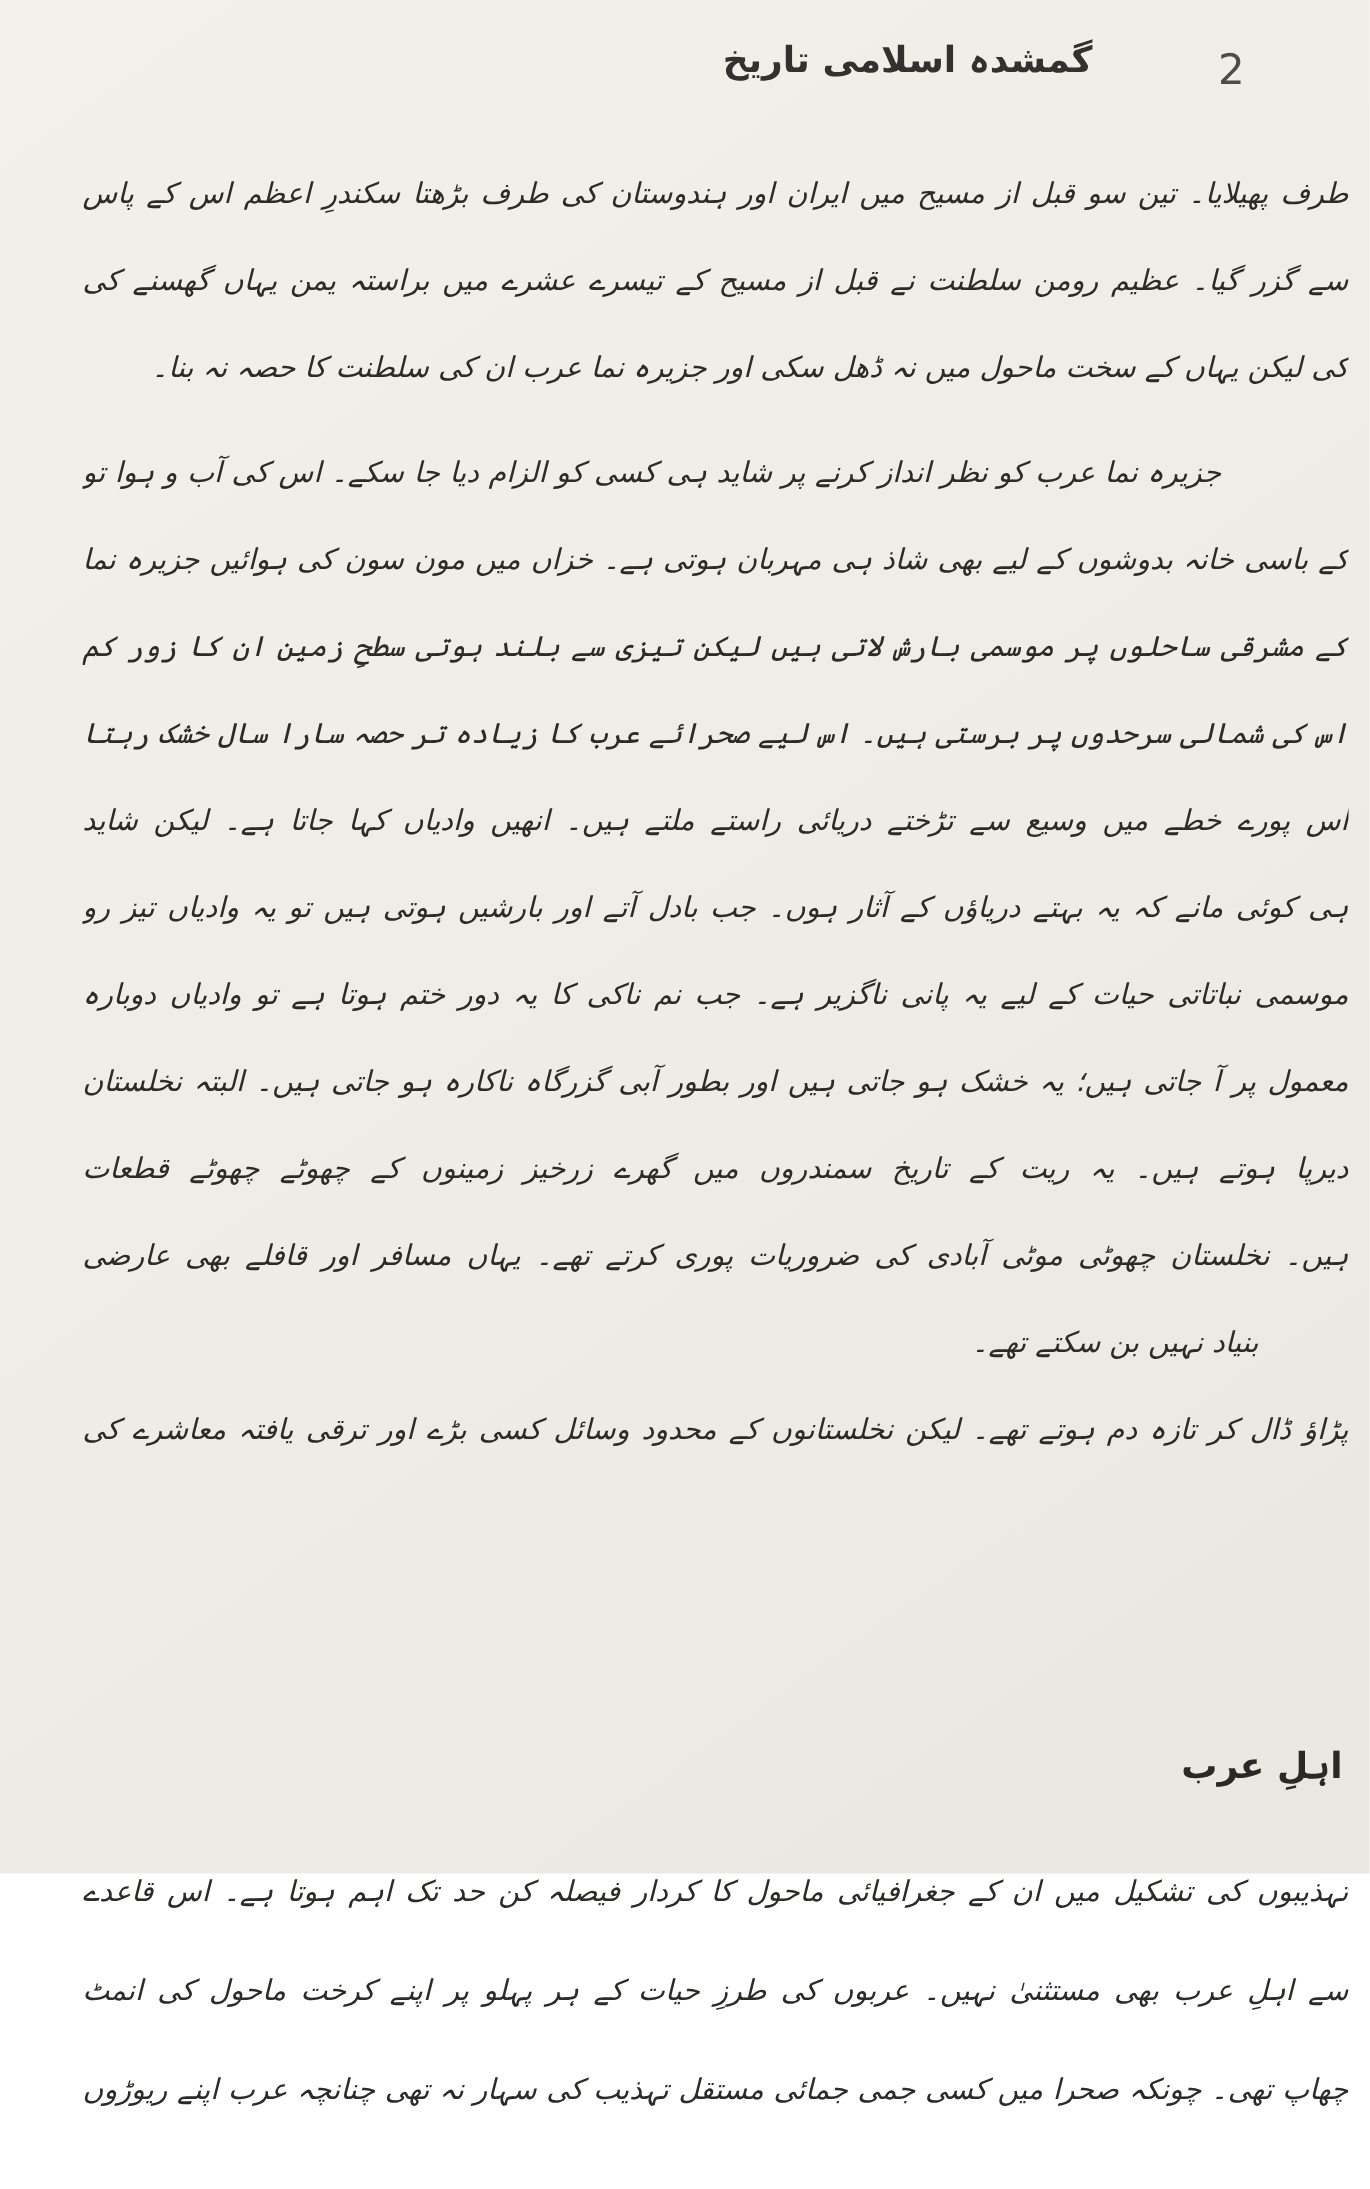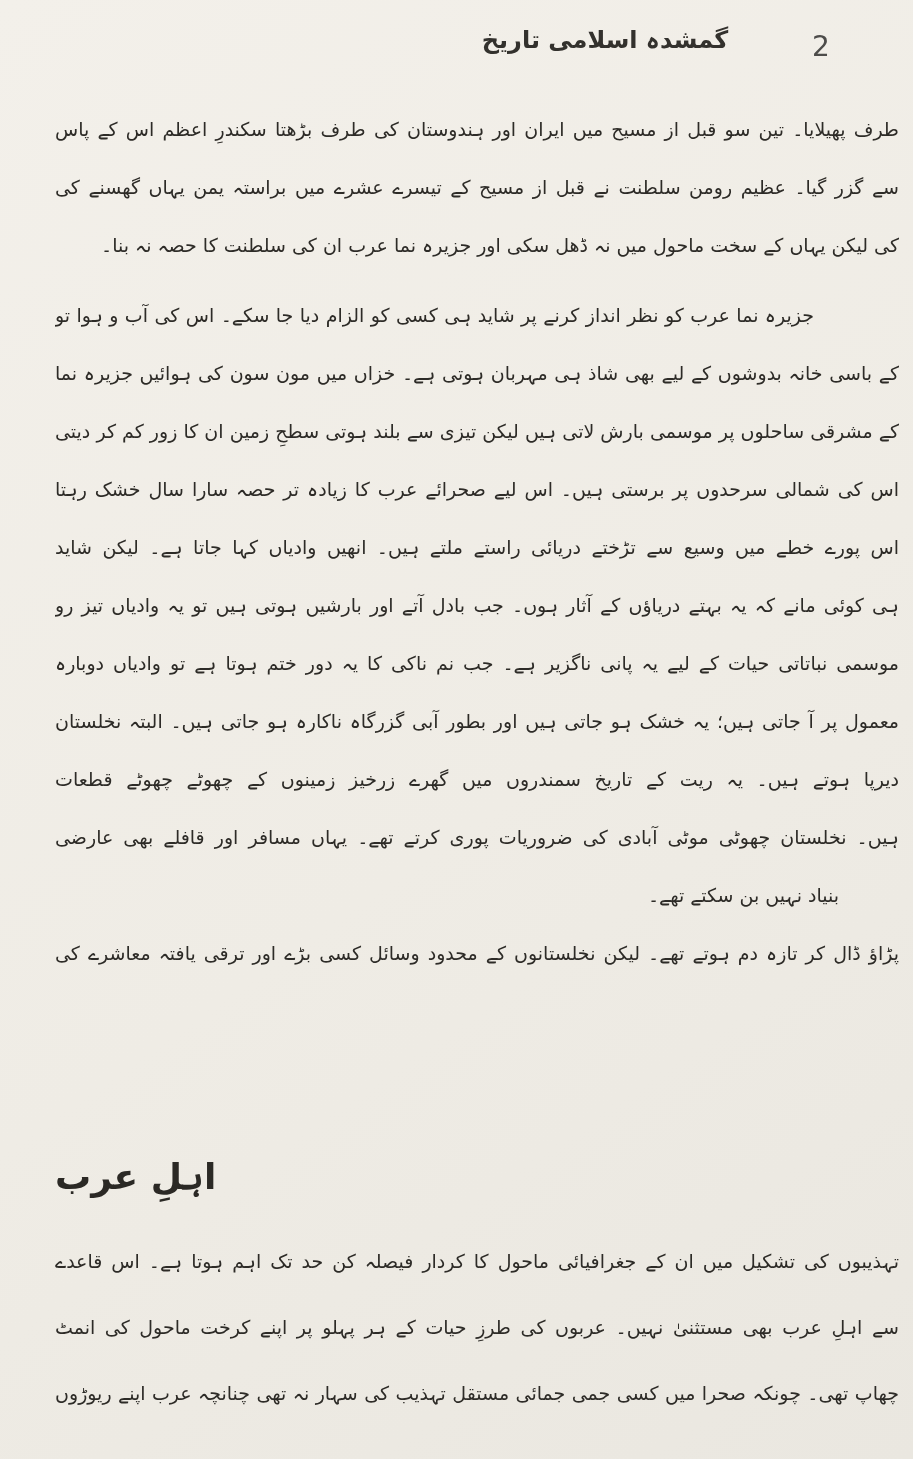--- a/index.html
+++ b/index.html
@@ -3,61 +3,62 @@
 <meta charset="utf-8">
 <style>
   html, body { margin: 0; padding: 0; }
   body {
     width: 913px; height: 1459px;
     font-family: "DejaVu Sans", sans-serif;
     overflow: hidden;
   }
   .page {
     position: relative;
-    width: 913px; height: 1459px;
+    width: 913px; height: 1249px;
     background: linear-gradient(145deg, #f3f0ea 0%, #efece5 55%, #eae7e0 100%);
     color: #2d2b27;
   }
   
   .running-title {
     position: absolute; top: 26px; left: 455px; width: 300px;
     direction: rtl; text-align: center;
     font-size: 24px; font-weight: bold; color: #33312d;
   }
   .page-number {
     position: absolute; top: 30px; left: 812px;
     font-size: 28px; color: #4d4c4a;
     letter-spacing: 1px;
   }
   
   .text-block {
     position: absolute; left: 55px; right: 14px;
     direction: rtl;
+    font-style: italic;
   }
   .block-p1 { top: 100px; }
   .block-p2 { top: 286px; }
   .block-p3 { top: 1228px; }
   .line {
     direction: rtl;
     height: 58px; line-height: 58px;
     font-size: 19px;
     text-align: justify;
     text-align-last: justify;
     white-space: normal;
     overflow: hidden;
   }
   .block-p3 .line { height: 66px; line-height: 66px; }
   .line.para-end { text-align-last: right; }
   .line.first-indent { text-indent: 85px; }
   .line.inset-end { padding-right: 60px; box-sizing: border-box; }
   
   .section-heading {
     position: absolute; top: 1138px; left: 55px; right: 18px;
-    direction: rtl; text-align: left;
-    font-size: 36px; font-weight: bold; color: #2b2925;
+    direction: rtl; text-align: right;
+    font-size: 24px; font-weight: bold; color: #2b2925;
     line-height: 78px;
   }
 </style>
 </head>
 <body>
 
 <div class="page">
 
   <div class="running-title">گمشدہ اسلامی تاریخ</div>
   <div class="page-number">2</div>

